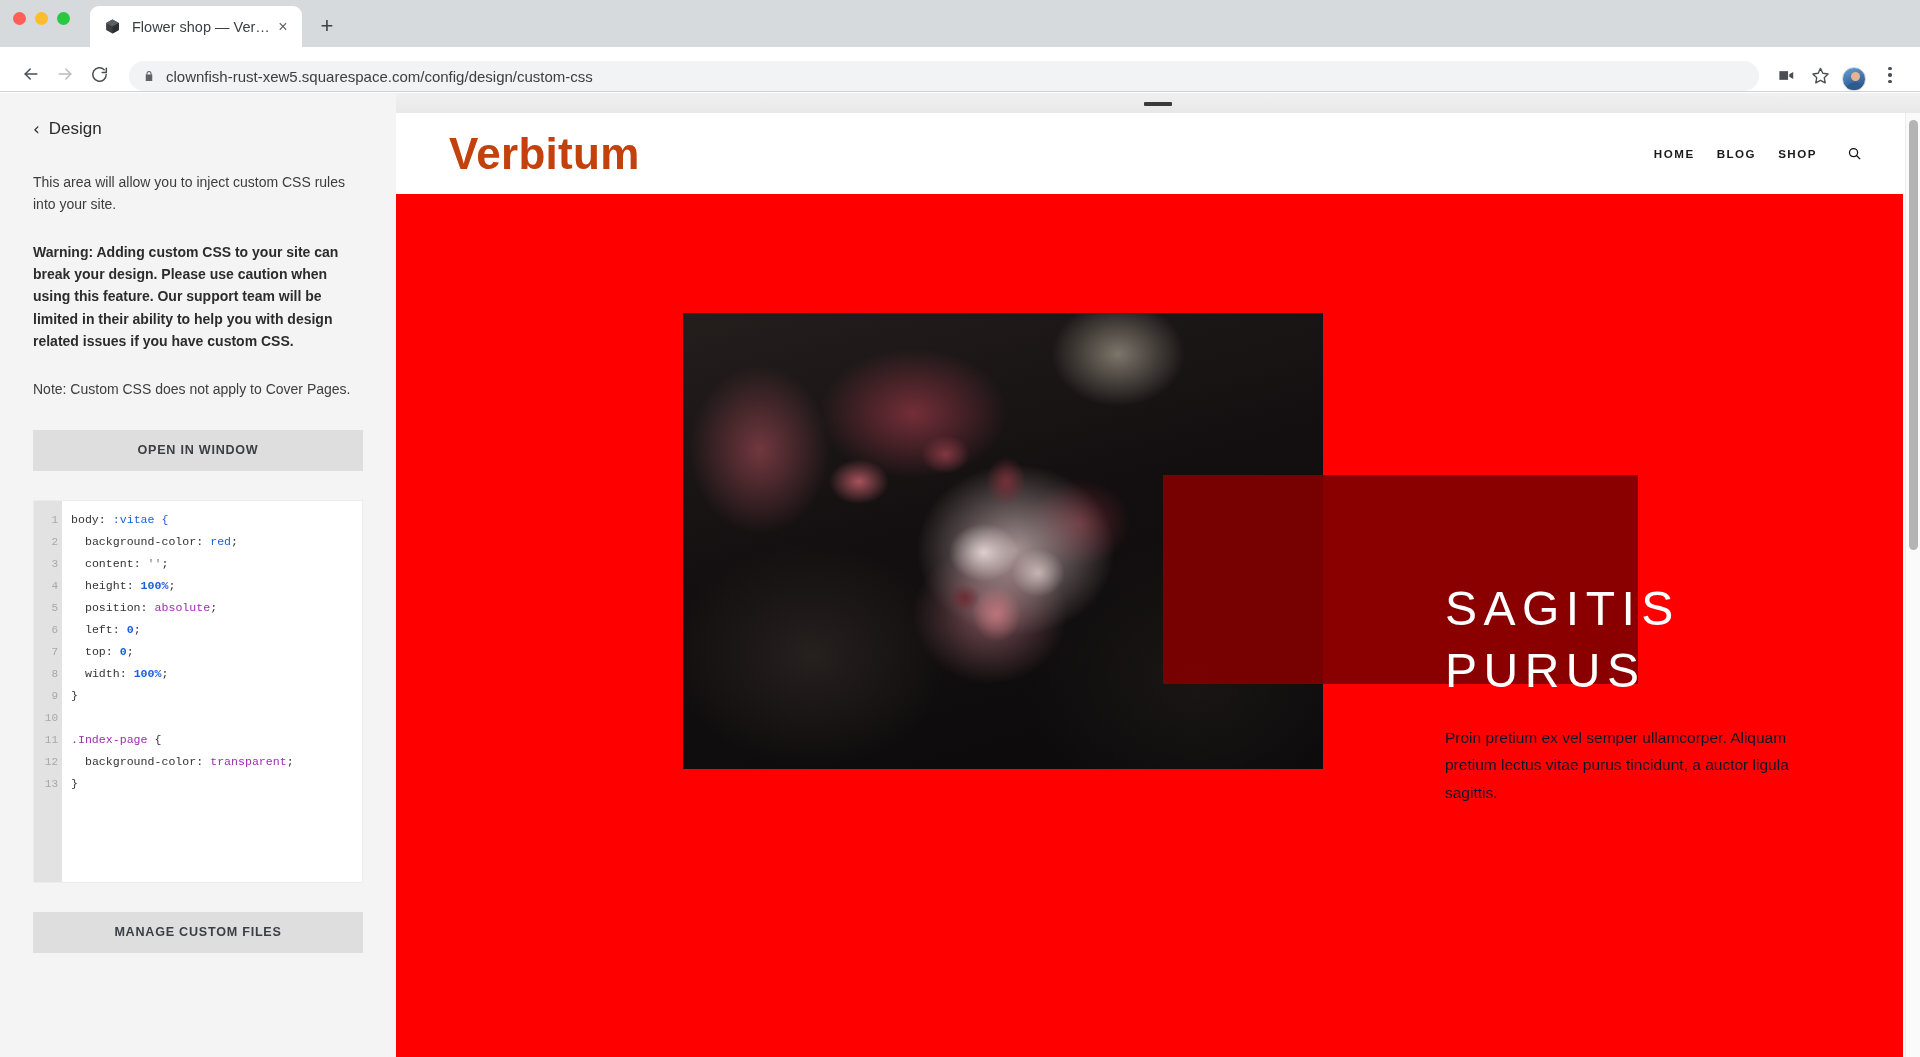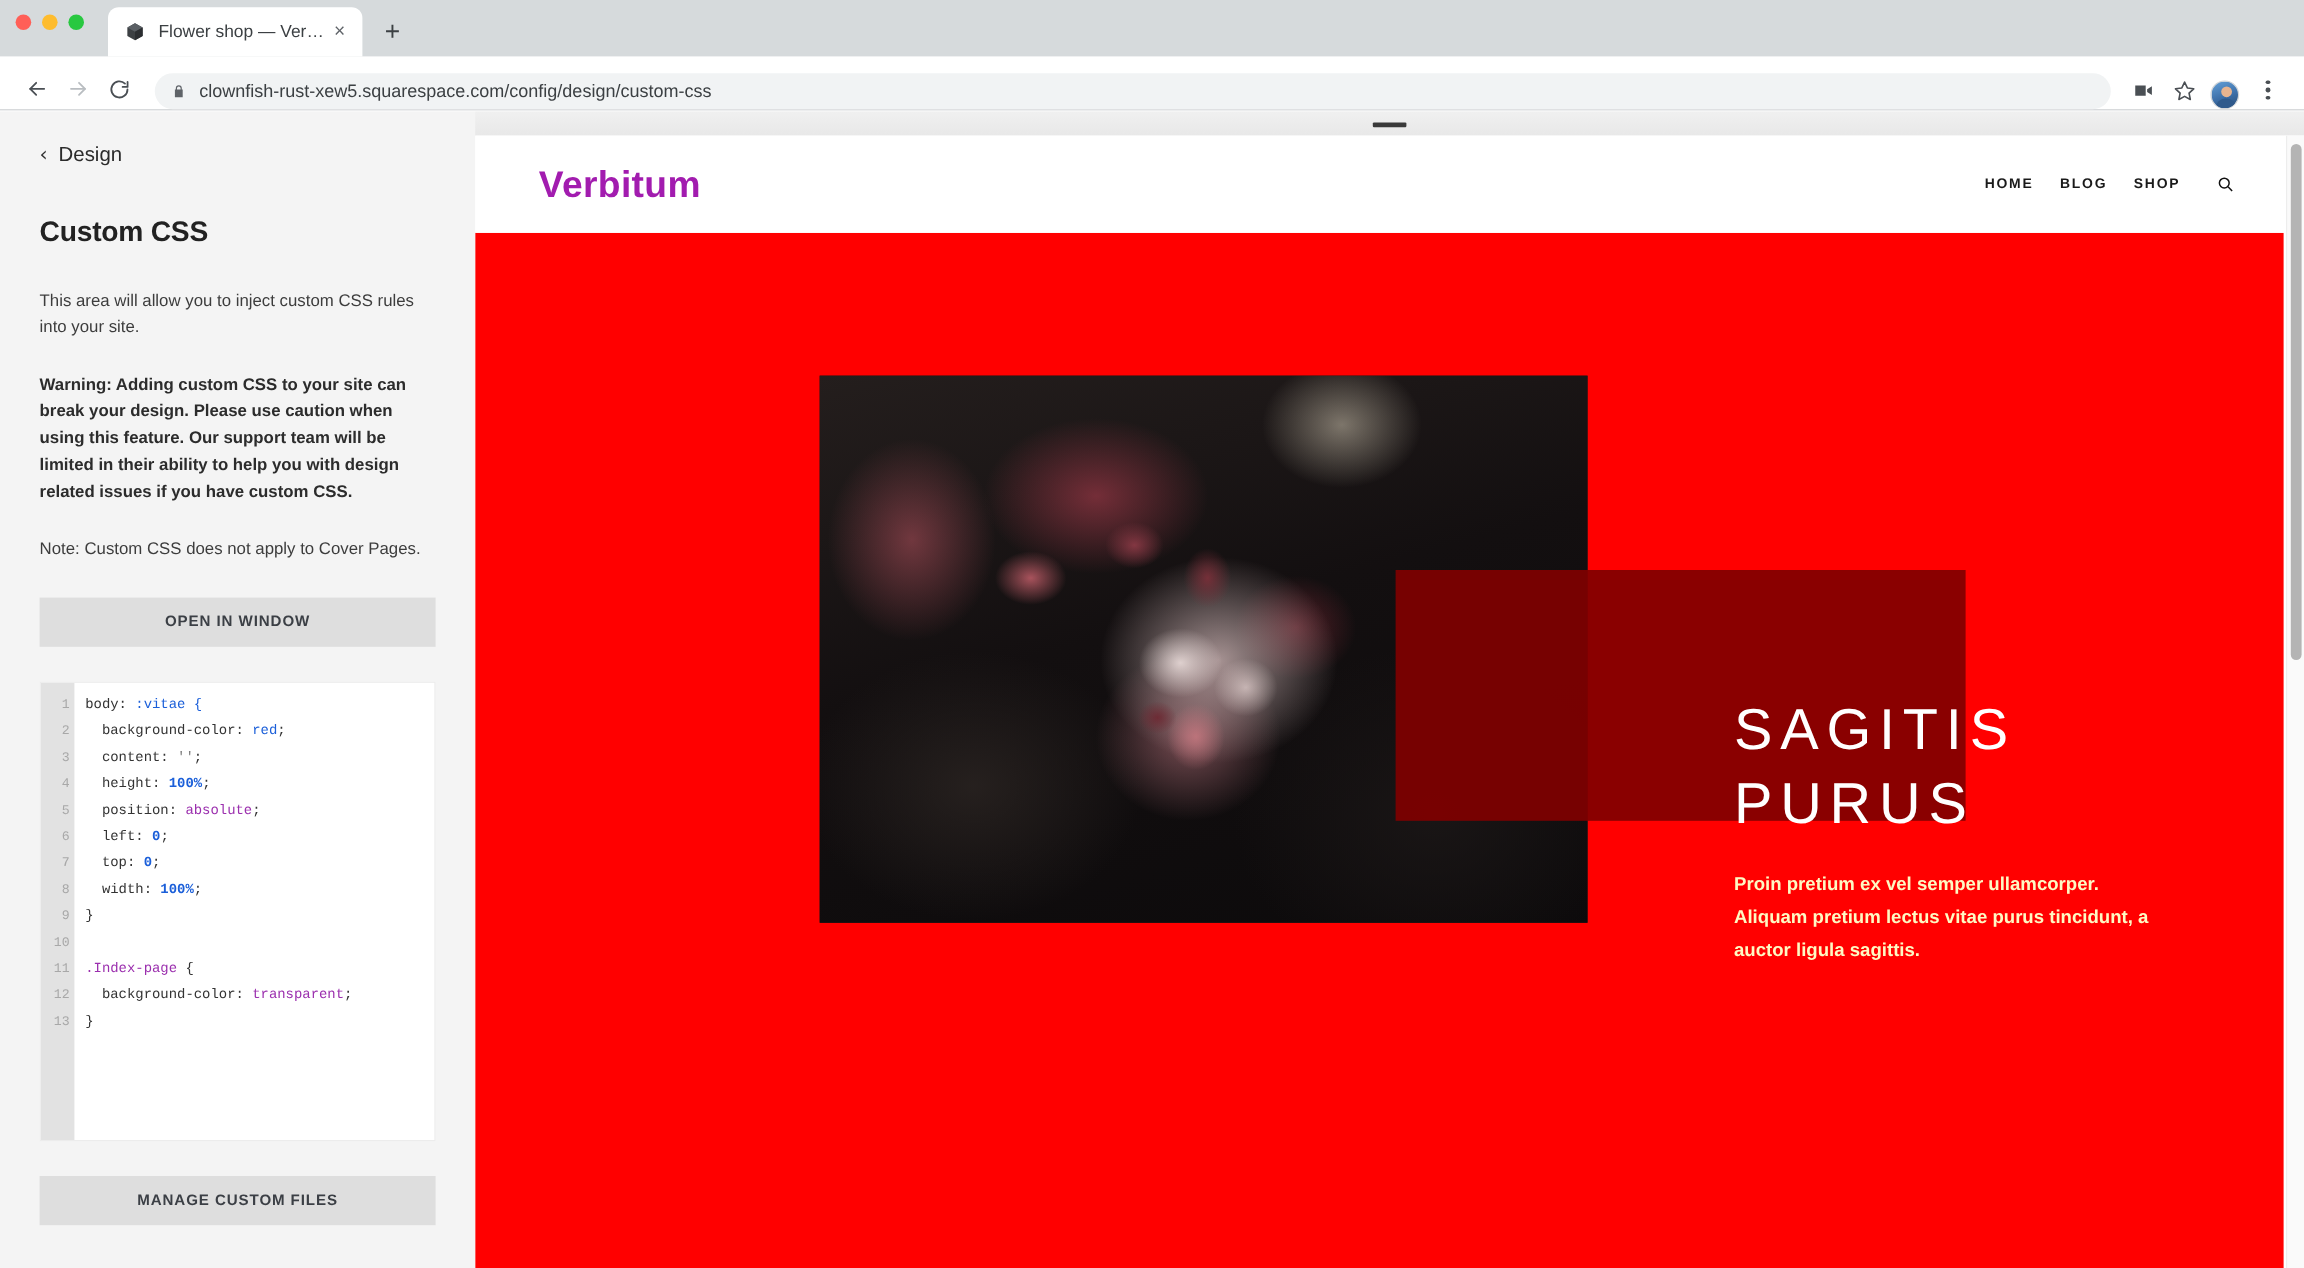--- a/index.html
+++ b/index.html
@@ -213,21 +213,21 @@
 
   .site-header {
     height: 81px;
     background: #ffffff;
     display: flex; align-items: center;
     padding: 0 58px 0 53px;
     position: relative; z-index: 5;
   }
   .logo {
     font-family: "Liberation Sans", sans-serif;
-    font-size: 31px; font-weight: 600; color: #a21caf;
+    font-size: 44px; font-weight: 600; color: #c2410c;
     letter-spacing: 0.3px;
   }
   .site-nav {
     margin-left: auto;
     display: flex; align-items: center; gap: 22px;
   }
   .nav-link {
     font-size: 11.6px; letter-spacing: 1.5px; color: #1a1a1a; font-weight: 600;
   }
   .search-ic { margin-left: 8px; display: flex; align-items: center; color: #111; }
@@ -289,21 +289,21 @@
     font-family: "Liberation Sans", sans-serif;
     font-weight: 300;
     font-size: 48px; line-height: 1.3;
     letter-spacing: 6.5px;
     color: #ffffff;
     white-space: pre-line;
   }
   .hero-p {
     margin-top: 21px;
     font-size: 15.5px; line-height: 1.78;
-    color: #fef9c3; font-weight: 700;
+    color: #0f172a; font-weight: 400;
     width: 352px;
   }
 
   
   .scrollbar-track {
     position: absolute; top: 0; right: 0;
     width: 15px; height: 100%;
     background: #fafafa;
     border-left: 1px solid #ededed;
     z-index: 9;
@@ -395,21 +395,20 @@
 
   <div class="page">
 
     <div class="sidebar">
 
       <div class="back-row">
         <span class="back-chevron">‹</span>
         <span class="back-label">Design</span>
       </div>
 
-      <h1 class="panel-title">Custom CSS</h1>
 
       <p class="desc">This area will allow you to inject custom CSS rules into your site.</p>
       <p class="desc warning">Warning: Adding custom CSS to your site can break your design. Please use caution when using this feature. Our support team will be limited in their ability to help you with design related issues if you have custom CSS.</p>
       <p class="desc note">Note: Custom CSS does not apply to Cover Pages.</p>
 
       <div class="sq-button open-window">OPEN IN WINDOW</div>
 
       <div class="editor">
         <div class="gutter">
           <div>1</div>

